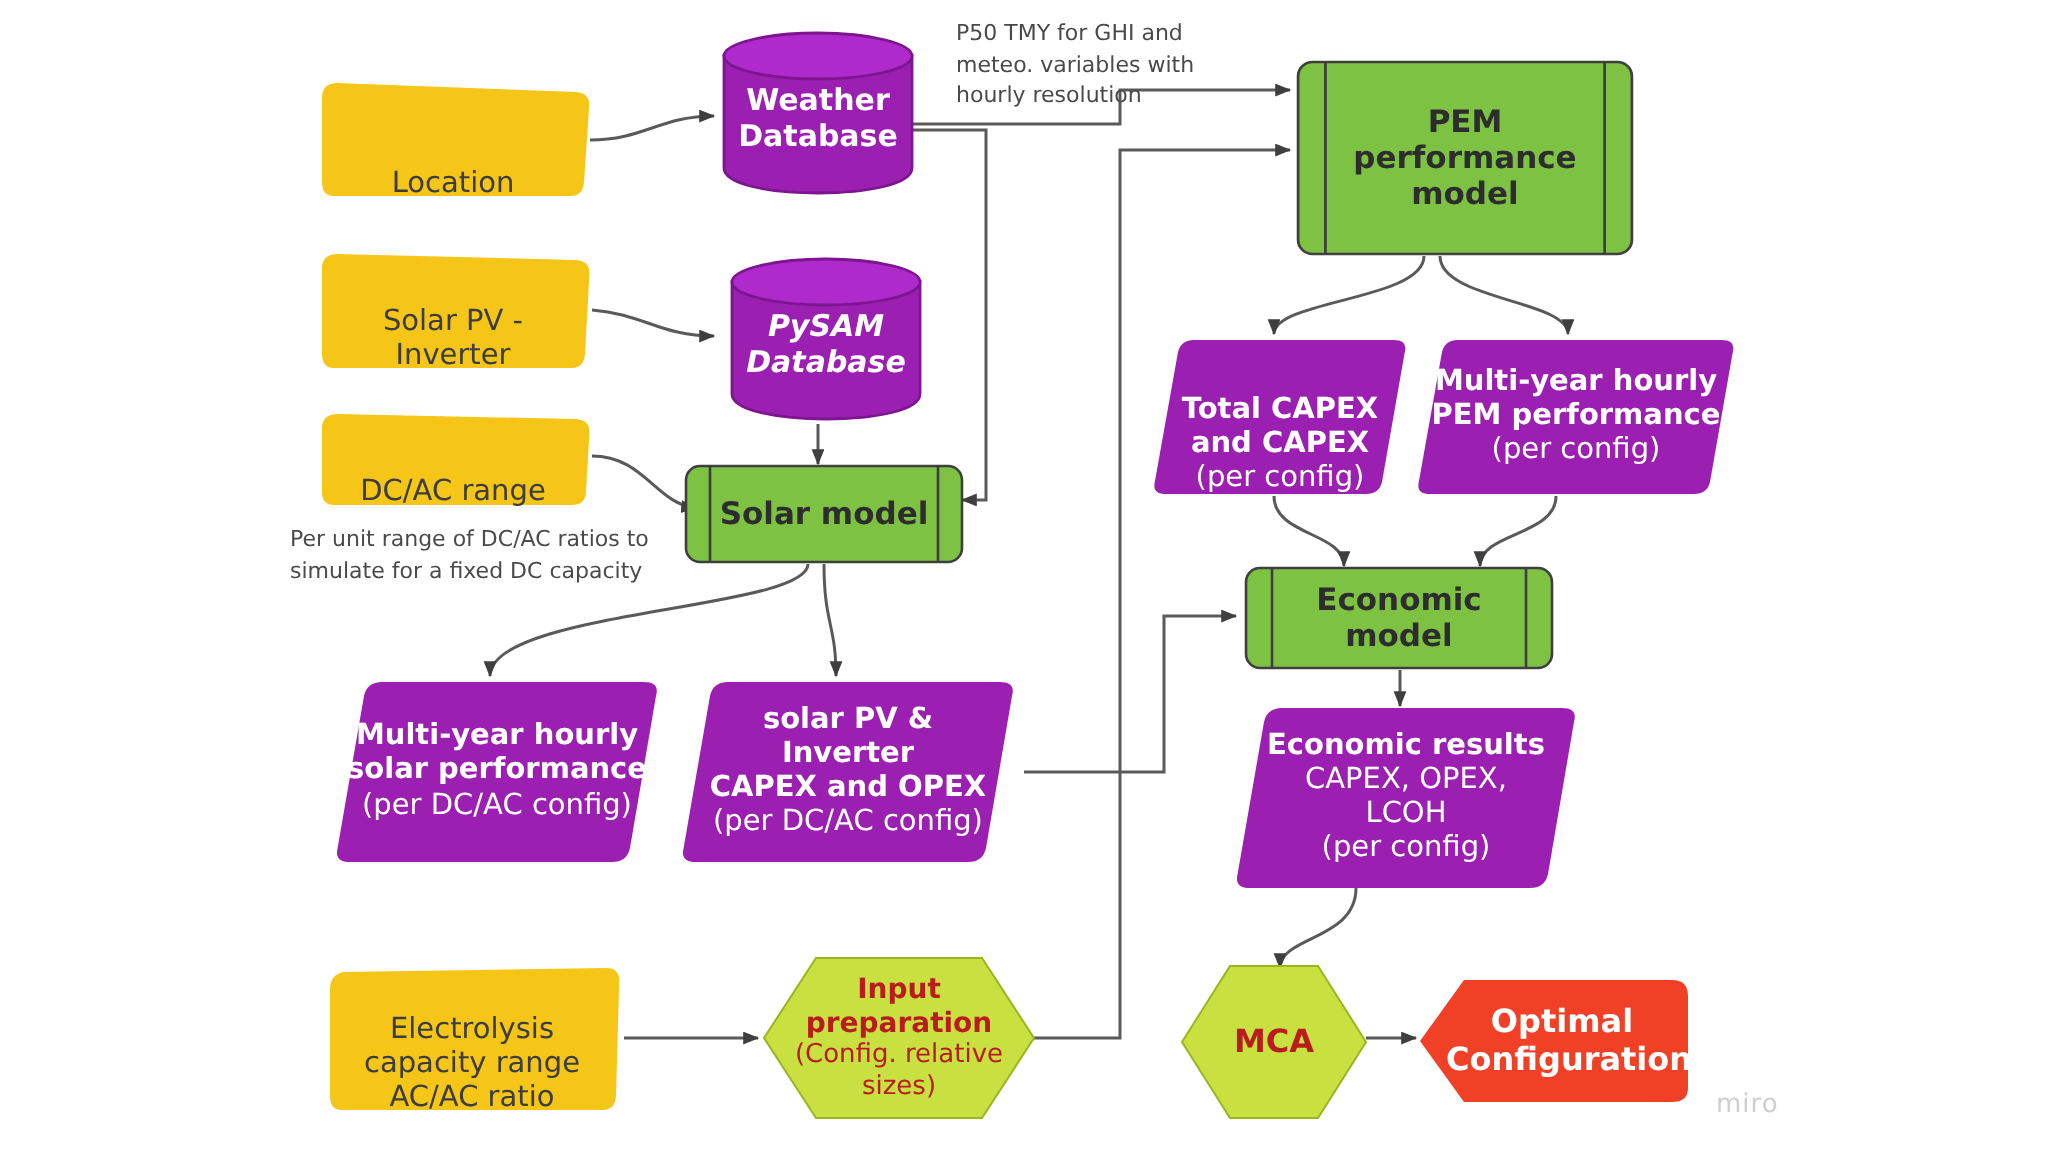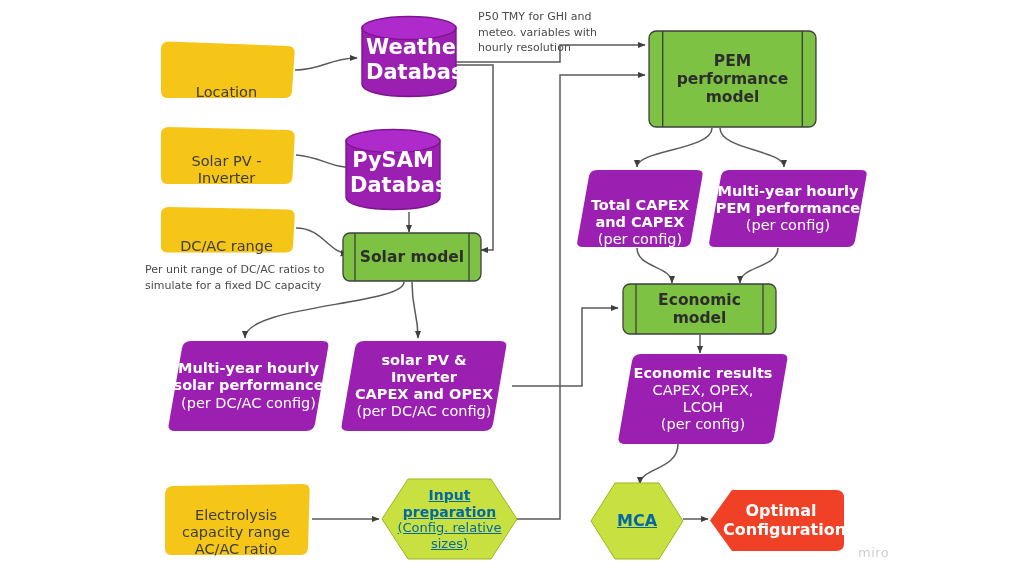--- a/index.html
+++ b/index.html
@@ -29,32 +29,32 @@
     line-height: 1.18;
   }
   .node .txt { position: relative; z-index: 2; padding: 0 6px; width: 100%; }
   .shape { position: absolute; left: 0; top: 0; width: 100%; height: 100%; z-index: 1; }
 
   
   .yellow { color: #3d3d3d; font-size: 14.5px; font-weight: 400; align-items: flex-end; }
   .yellow .txt { z-index: 2; }
 
   
-  .cyl { color: #ffffff; font-size: 21px; font-weight: 700; }
+  .cyl { color: #ffffff; font-size: 15px; font-weight: 700; }
 
   
   .green { color: #2d2d2d; font-size: 15.5px; font-weight: 700; }
 
   
   .pgram { color: #ffffff; font-size: 14.5px; }
   .pgram .b { font-weight: 700; display: block; }
   .pgram .n { font-weight: 400; display: block; }
 
   
-  .hex { color: #0369a1; text-decoration: underline; }
+  .hex { color: #b91c1c; }
   .hex .b { font-weight: 700; font-size: 14px; display: block; }
   .hex .n { font-weight: 400; font-size: 13px; display: block; }
   .hex .big { font-weight: 700; font-size: 16px; display: block; }
 
   
   .redp { color: #ffffff; font-size: 16px; font-weight: 700; }
 
   
   .note {
     position: absolute;
@@ -166,21 +166,21 @@
     <svg class="shape" viewBox="0 0 98 84" preserveAspectRatio="none">
       <path d="M2,14 L2,70 C2,78 24,82.5 49,82.5 C74,82.5 96,78 96,70 L96,14 Z" fill="#9B20B2" stroke="#7D1490" stroke-width="1.4"></path>
       <ellipse cx="49" cy="14" rx="47" ry="11.5" fill="#AE2ACB" stroke="#7D1490" stroke-width="1.4"></ellipse>
     </svg>
     <div class="txt" style="padding-top:8px;">
       <div>Weather</div>
       <div>Database</div>
     </div>
   </div>
 
-  <div class="node cyl" style="left:344px; top:127px; width:98px; height:84px;">
+  <div class="node cyl" style="left:364px; top:127px; width:98px; height:84px;font-style:italic;">
     <svg class="shape" viewBox="0 0 98 84" preserveAspectRatio="none">
       <path d="M2,14 L2,70 C2,78 24,82.5 49,82.5 C74,82.5 96,78 96,70 L96,14 Z" fill="#9B20B2" stroke="#7D1490" stroke-width="1.4"></path>
       <ellipse cx="49" cy="14" rx="47" ry="11.5" fill="#AE2ACB" stroke="#7D1490" stroke-width="1.4"></ellipse>
     </svg>
     <div class="txt" style="padding-top:8px;">
       <div>PySAM</div>
       <div>Database</div>
     </div>
   </div>
 

